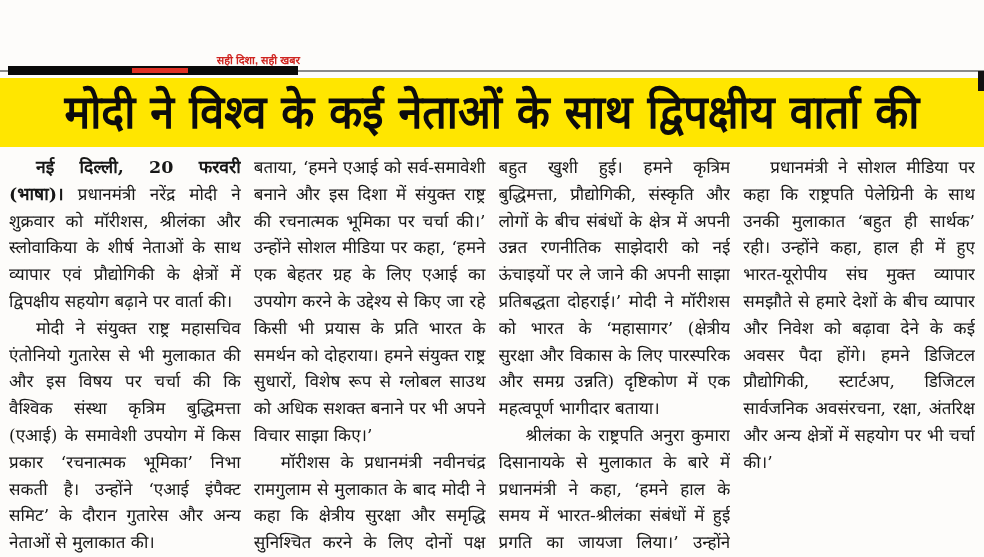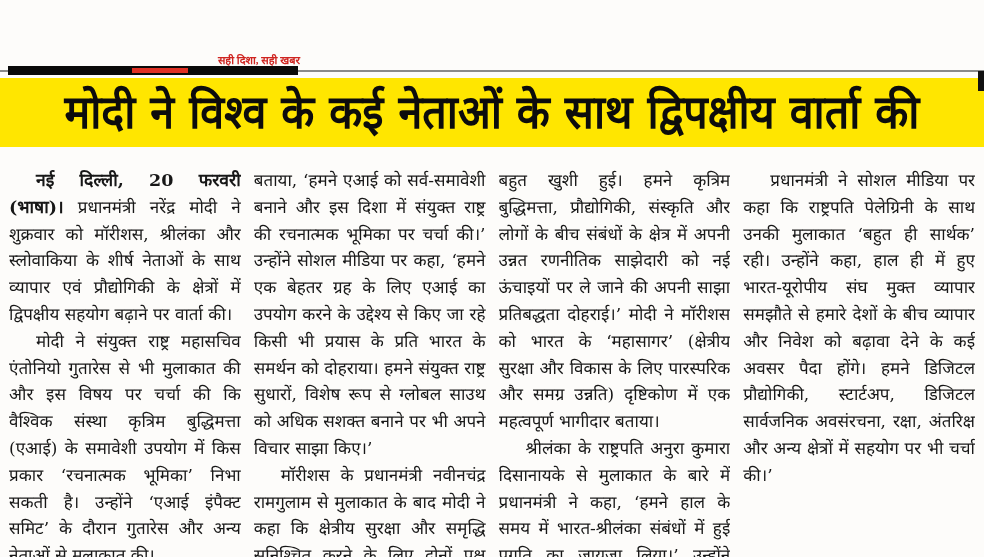--- a/index.html
+++ b/index.html
@@ -21,21 +21,21 @@
     z-index:1;
   }
   .logo-text{
     position:relative;z-index:2;
     font-family:"DejaVu Serif","Liberation Serif",serif;
     font-weight:700;font-size:49px;line-height:60px;
     color:#121212;letter-spacing:-1px;white-space:nowrap;
   }
   .tagline{
     position:absolute;left:170px;top:52px;width:130px;
-    font-family:Liberation Serif, serif;
+    font-family:Liberation Sans, sans-serif;
     font-weight:700;font-size:11px;color:#cf2420;text-align:right;white-space:nowrap;
     z-index:3;
   }
   .page-topline{
     position:absolute;left:0;top:70px;width:984px;height:2px;background:#8a8a8a;z-index:1;
   }
   .masthead-bar{
     position:absolute;left:8px;top:66px;width:290px;height:9px;background:#0a0a0a;z-index:2;
   }
   .strip-badge{
@@ -55,21 +55,21 @@
   .headline{
     font-weight:700;font-size:43px;line-height:1;color:#0c0c0c;
     white-space:nowrap;letter-spacing:0px;
     font-family:"DejaVu Serif","Liberation Serif",serif;
     transform:scaleY(1.08);
   }
   
   .article{
     position:absolute;left:0;top:147px;width:984px;height:410px;
     display:grid;grid-template-columns:repeat(4,1fr);column-gap:13px;
-    padding:20px 9px 0 9px;box-sizing:border-box;
+    padding:7px 9px 0 9px;box-sizing:border-box;
     background:#fdfcfa;
   }
   .col{overflow:hidden;}
   .para{
     margin:0;font-size:17px;line-height:26.8px;text-align:justify;
     color:#171717;
   }
   .para.indent{text-indent:27px;}
   .dateline{font-weight:700;font-size:17.5px;}
 </style>

